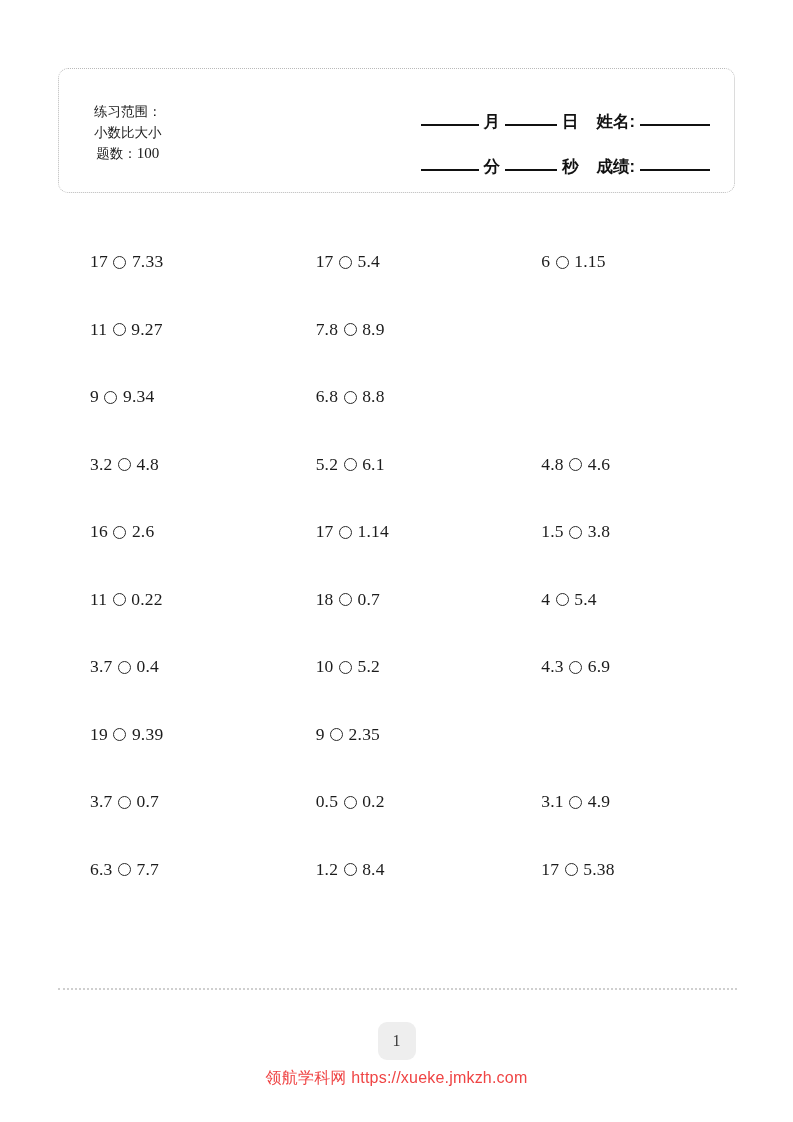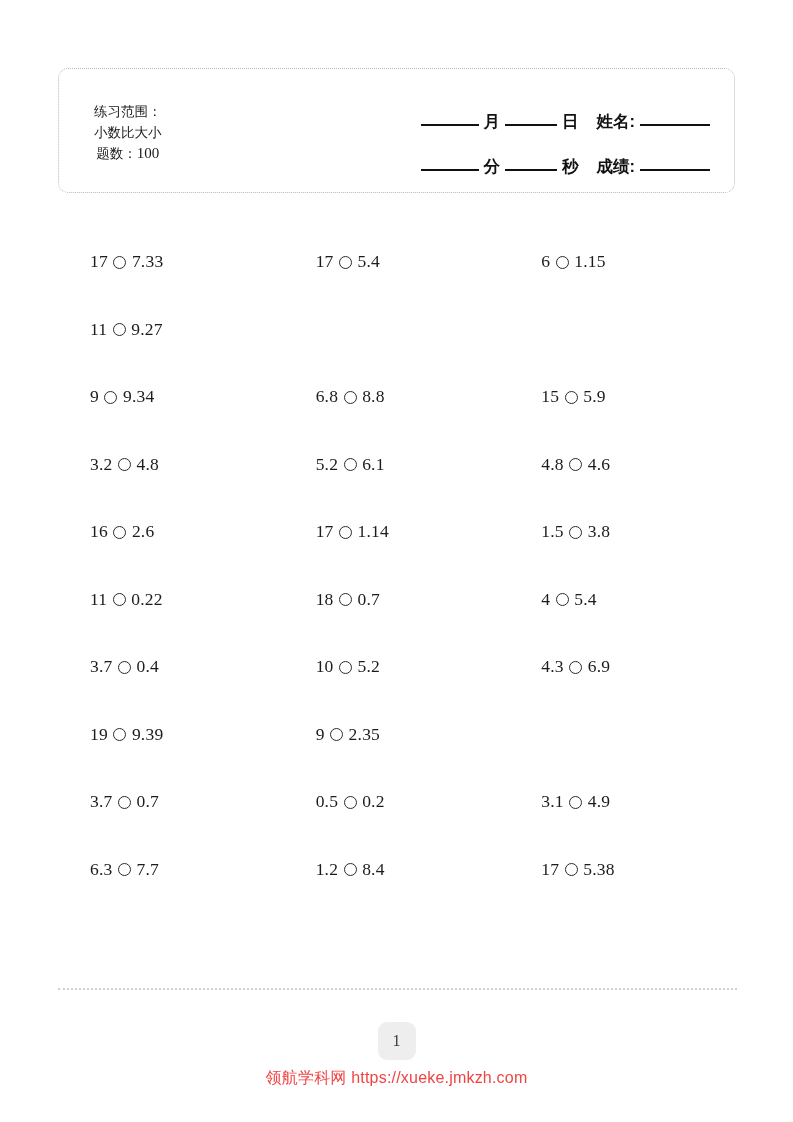--- a/index.html
+++ b/index.html
@@ -219,41 +219,41 @@
       </div>
     </div>
     <div class="prow">
       <div class="pcell">
         <div class="pitem">
           <span>11</span>
           <span class="op-circle"></span>
           <span>9.27</span>
         </div>
       </div>
+      <div class="pcell">
+        <div class="pitem">
+          <span>7.8</span>
+          <span class="op-circle"></span>
+          <span>8.9</span>
+        </div>
+      </div>
     </div>
     <div class="prow">
       <div class="pcell">
         <div class="pitem">
           <span>9</span>
           <span class="op-circle"></span>
           <span>9.34</span>
         </div>
       </div>
       <div class="pcell">
         <div class="pitem">
           <span>6.8</span>
           <span class="op-circle"></span>
           <span>8.8</span>
-        </div>
-      </div>
-      <div class="pcell">
-        <div class="pitem">
-          <span>15</span>
-          <span class="op-circle"></span>
-          <span>5.9</span>
         </div>
       </div>
     </div>
     <div class="prow">
       <div class="pcell">
         <div class="pitem">
           <span>3.2</span>
           <span class="op-circle"></span>
           <span>4.8</span>
         </div>

